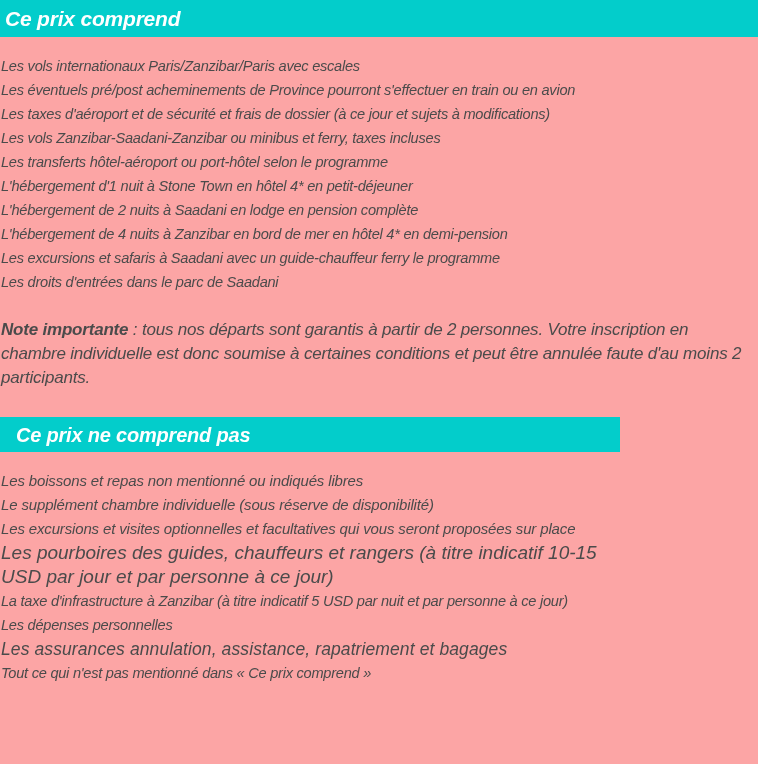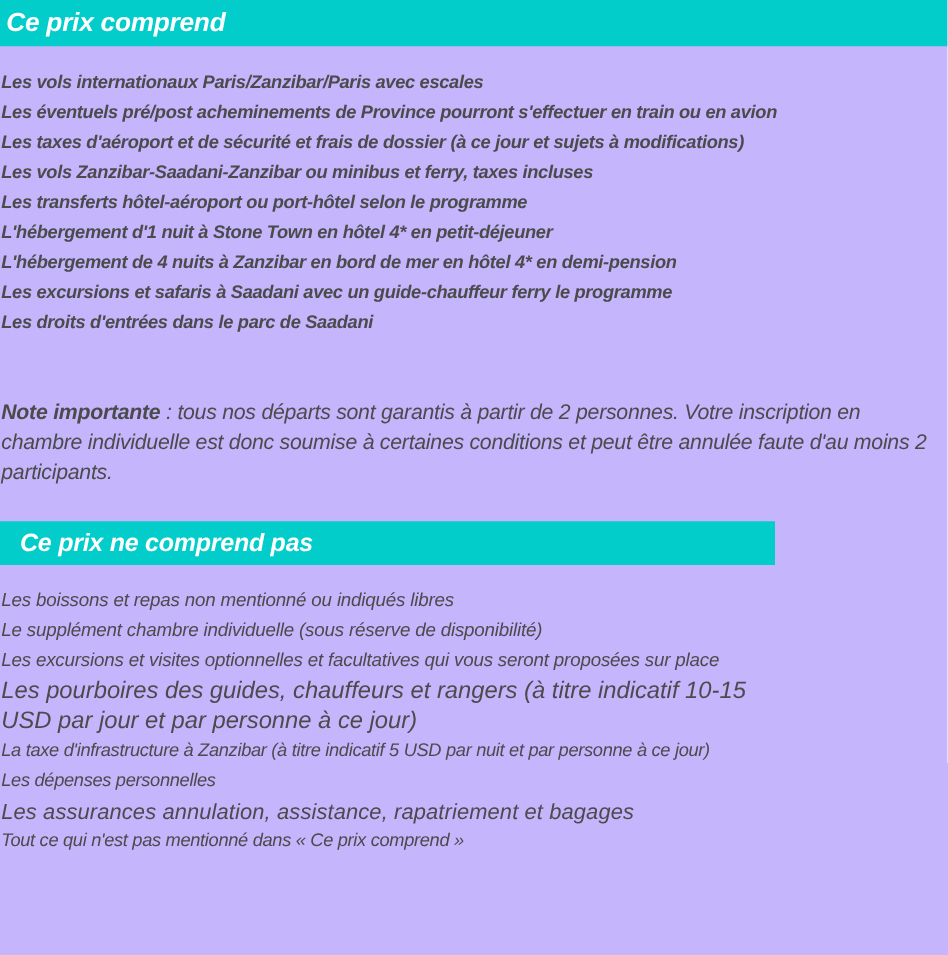--- a/index.html
+++ b/index.html
@@ -101,41 +101,42 @@
     padding-right: 6px;
   }
   .note b {
     font-weight: bold;
     font-style: italic;
   }
 
   
   .abs { position: absolute; left: 0; }
 
-  #list-included   { top: 54px;  left: 0; width: 758px; font-weight: bold; }
+  #list-included   { top: 54px;  left: 0; width: 758px; }
   #note-block      { top: 318px; left: 0; width: 752px; }
   #band-two-wrap   { top: 417px; left: 0; }
   #list-excluded   { top: 469px; left: 0; width: 626px; }
 </style>
 </head>
 <body style="background: rgb(255, 255, 255);">
 
-<div class="page" style="background: #c4b5fd;">
+<div class="page" style="background: #fca5a5;">
 
   <div class="band band-1" style="background: rgb(3, 205, 203); color: rgb(255, 255, 255);">
     <span class="band-title">Ce prix comprend</span>
   </div>
 
   <div class="abs section-body" id="list-included">
     <div class="line sz-cond" style="color: rgb(75, 75, 75);">Les vols internationaux Paris/Zanzibar/Paris avec escales</div>
     <div class="line sz-cond" style="color: rgb(75, 75, 75);">Les éventuels pré/post acheminements de Province pourront s'effectuer en train ou en avion</div>
     <div class="line sz-cond" style="color: rgb(75, 75, 75);">Les taxes d'aéroport et de sécurité et frais de dossier (à ce jour et sujets à modifications)</div>
     <div class="line sz-cond" style="color: rgb(75, 75, 75);">Les vols Zanzibar-Saadani-Zanzibar ou minibus et ferry, taxes incluses</div>
     <div class="line sz-cond" style="color: rgb(75, 75, 75);">Les transferts hôtel-aéroport ou port-hôtel selon le programme</div>
     <div class="line sz-cond" style="color: rgb(75, 75, 75);">L'hébergement d'1 nuit à Stone Town en hôtel 4* en petit-déjeuner</div>
+    <div class="line sz-cond" style="color: rgb(75, 75, 75);">L'hébergement de 2 nuits à Saadani en lodge en pension complète</div>
     <div class="line sz-cond" style="color: rgb(75, 75, 75);">L'hébergement de 4 nuits à Zanzibar en bord de mer en hôtel 4* en demi-pension</div>
     <div class="line sz-cond" style="color: rgb(75, 75, 75);">Les excursions et safaris à Saadani avec un guide-chauffeur ferry le programme</div>
     <div class="line sz-cond" style="color: rgb(75, 75, 75);">Les droits d'entrées dans le parc de Saadani</div>
   </div>
 
   <div class="abs note" id="note-block" style="color: rgb(75, 75, 75);"><b>Note importante</b><span> : tous nos départs sont garantis à partir de 2 personnes. Votre inscription en chambre individuelle est donc soumise à certaines conditions et peut être annulée faute d'au moins 2 participants.</span></div>
 
   <div class="abs" id="band-two-wrap">
     <div class="band band-2" style="background: rgb(3, 205, 203); color: rgb(255, 255, 255);">
       <span class="band-title">Ce prix ne comprend pas</span>

